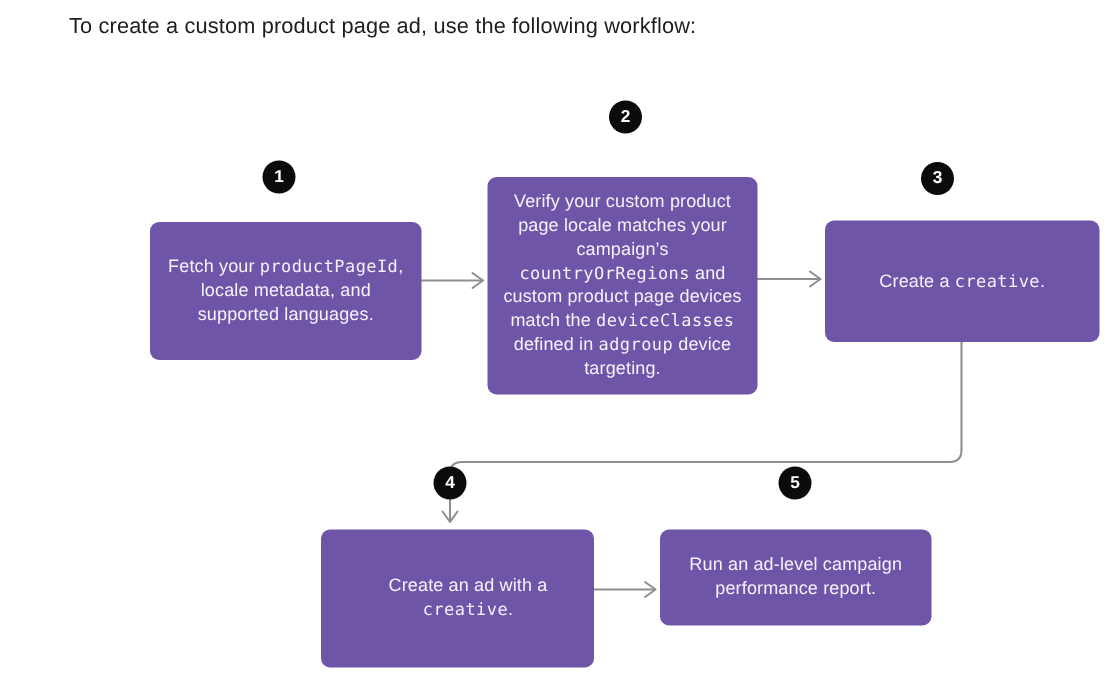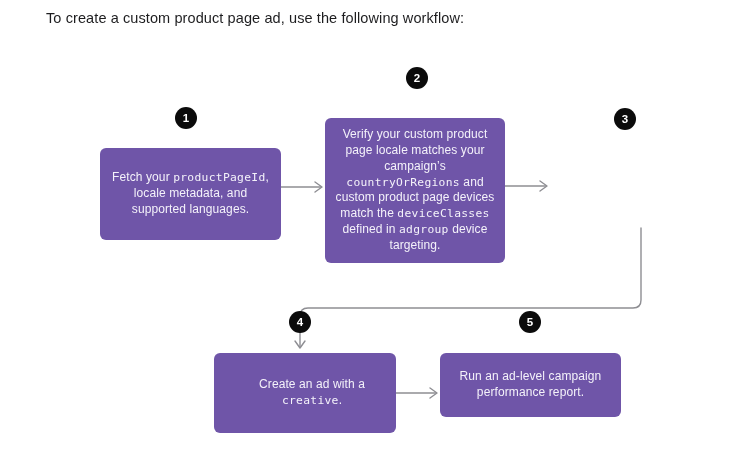--- a/index.html
+++ b/index.html
@@ -64,21 +64,21 @@
     font-size:11.5px;
     font-weight:bold;
     display:flex;
     align-items:center;
     justify-content:center;
     z-index:3;
   }
   .box1{left:67px;top:148px;width:181px;height:92px;}
   .box2{left:292px;top:118px;width:180px;height:145px;}
   .box3{left:517px;top:147px;width:183px;height:81px;}
-  .box4{left:181px;top:353px;width:182px;height:80px;padding-left:23px;}
+  .box4{left:181px;top:353px;width:182px;height:92px;padding-left:23px;}
   .box5{left:407px;top:353px;width:181px;height:64px;}
   .badge1{left:142px;top:107px;}
   .badge2{left:373px;top:67px;}
   .badge3{left:581px;top:108px;}
   .badge4{left:256px;top:311px;}
   .badge5{left:486px;top:311px;}
 </style>
 </head>
 <body>
 
@@ -102,20 +102,23 @@
   <div class="badge badge3">3</div>
   <div class="badge badge4">4</div>
   <div class="badge badge5">5</div>
 
   <div class="step-box box1">
     <span><span>Fetch your </span><span class="mono">productPageId</span><span>, locale metadata, and supported languages.</span></span>
   </div>
   <div class="step-box box2">
     <span><span>Verify your custom product page locale matches your campaign’s </span><span class="mono">countryOrRegions</span><span> and custom product page devices match the </span><span class="mono">deviceClasses</span><span> defined in </span><span class="mono">adgroup</span><span> device targeting.</span></span>
   </div>
+  <div class="step-box box3">
+    <span><span>Create a </span><span class="mono">creative</span><span>.</span></span>
+  </div>
   <div class="step-box box4">
     <span><span>Create an ad with a </span><span class="mono">creative</span><span>.</span></span>
   </div>
   <div class="step-box box5">
     <span><span>Run an ad-level campaign performance report.</span></span>
   </div>
 
 </div>
 
 </body></html>

